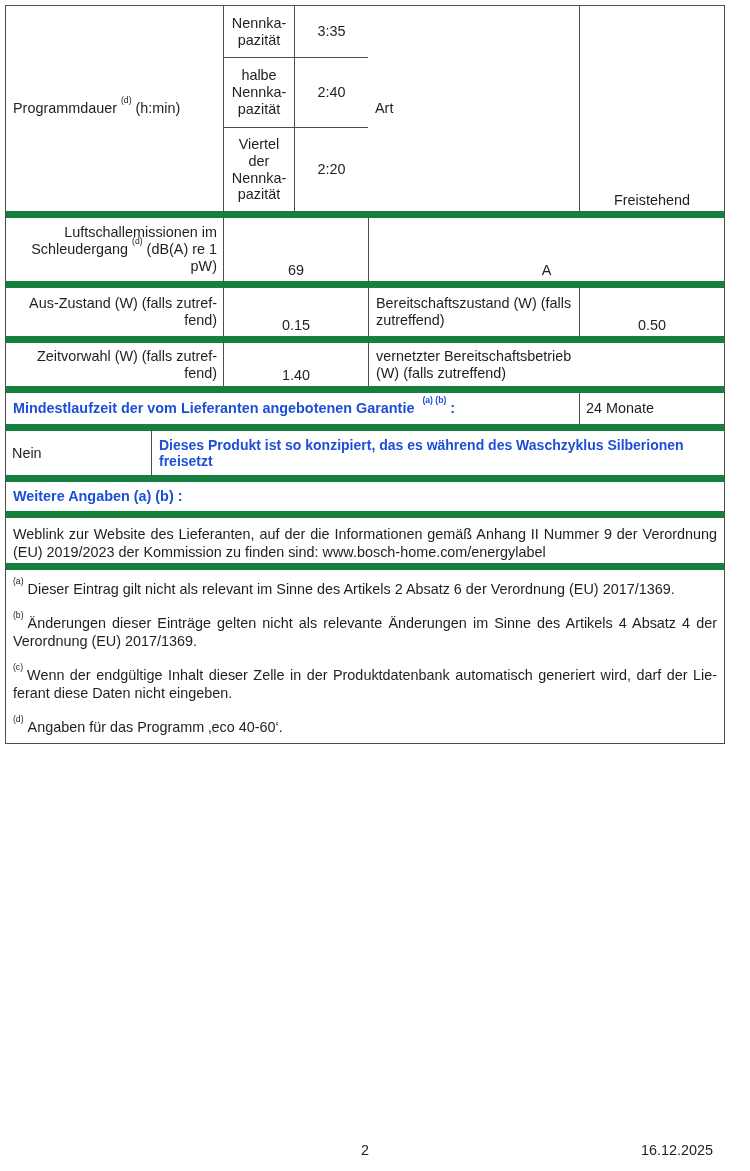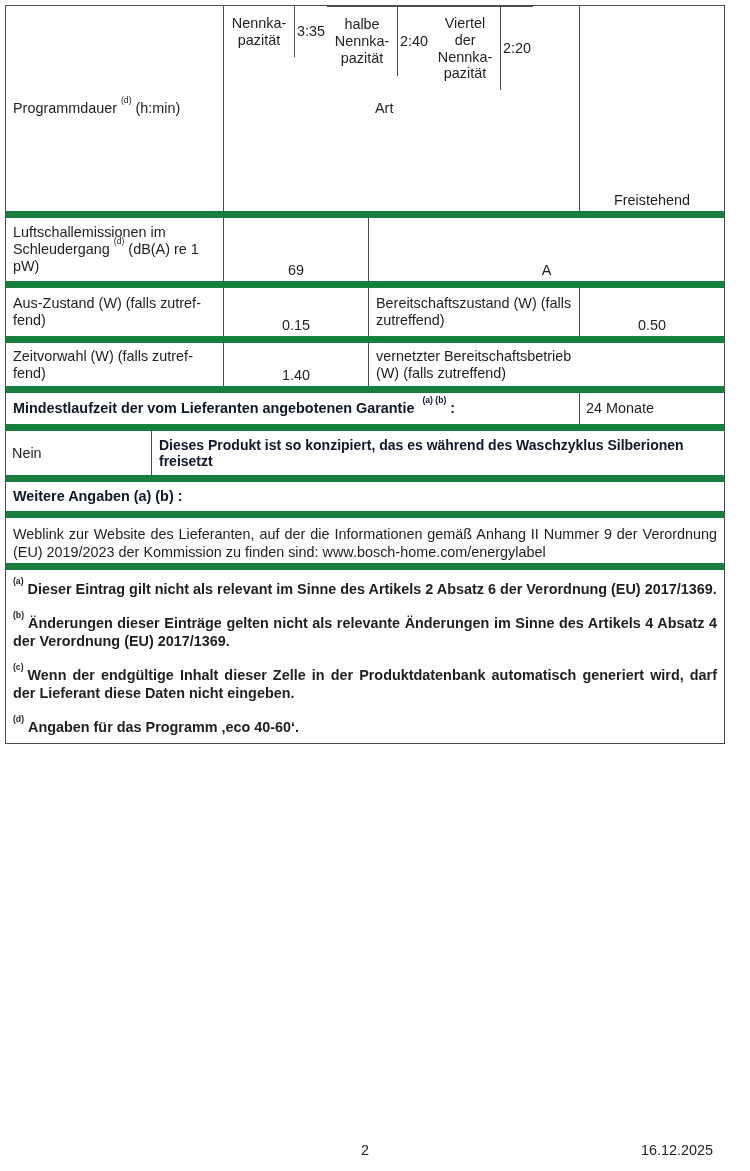--- a/index.html
+++ b/index.html
@@ -14,54 +14,54 @@
     border: 1px solid #4d4d4d; display: flex; flex-direction: column;
     background: #fff;
   }
   .t-row { display: flex; flex-direction: row; flex: 0 0 auto; }
   .t-row + .t-row { border-top: 7px solid #15803d; }
   .cell { flex: 0 0 auto; display: flex; }
   .cell + .cell, .subcell + .subcell { border-left: 1px solid #4d4d4d; }
   .label-cell { align-items: center; text-align: left; padding: 4px 6px 4px 7px; }
   .value-cell { align-items: flex-end; justify-content: center; text-align: center; padding: 2px; }
   .value-left { align-items: center; justify-content: flex-start; text-align: left; padding: 2px 6px; }
-  .w-c1 { width: 217px; }
+  .w-c1 { width: 217px; text-align: right; }
   .w-c2 { width: 145px; }
   .w-c3 { width: 211px; }
   .w-c4 { flex: 1 1 auto; }
   .w-merged { width: 573px; }
-  .subgrid { display: flex; flex-direction: row; width: 145px; flex: 0 0 auto; border-left: 1px solid #4d4d4d; }
+  .subgrid { display: flex; flex-direction: column; width: 145px; flex: 0 0 auto; border-left: 1px solid #4d4d4d; }
   .subrow { display: flex; flex: 0 0 auto; }
   .subrow + .subrow { border-top: 1px solid #4d4d4d; }
   .subcell { display: flex; align-items: center; justify-content: center; text-align: center; padding: 2px; }
   .sub-label { width: 70px; flex: 0 0 auto; }
   .sub-value { flex: 1 1 auto; }
   .h-r1 { height: 205px; }
   .h-s1 { height: 51px; }
   .h-s2 { height: 70px; }
   .h-s3 { height: 84px; }
   .h-r2 { height: 70px; }
   .h-r3 { height: 55px; }
   .h-r4 { height: 50px; }
   .h-r5 { height: 38px; }
   .h-r6 { height: 51px; }
   .h-r7 { height: 36px; }
   .h-r8 { height: 52px; }
   .h-r9 { flex: 1 1 auto; }
   .pre { white-space: pre-line; }
-  .bold { font-weight: 700; color: #0f172a; }
+  .bold { font-weight: 700; color: #1d4ed8; }
   .small-label { font-size: 14px; }
   sup.marker {
     font-size: 0.6em; line-height: 0; position: relative; top: -0.5em;
   }
   sup.gap-left { margin-left: 4px; }
   sup.gap-right { margin-right: 4px; }
   .fullwidth-cell { width: 100%; display: flex; align-items: center; padding: 4px 7px; }
   .text-block-cell { width: 100%; padding: 7px 7px 4px 7px; text-align: justify; line-height: 1.25; }
-  .footnotes-cell { width: 100%; padding: 10px 7px 4px 7px; text-align: justify; line-height: 1.25; font-weight: bold; }
+  .footnotes-cell { width: 100%; padding: 10px 7px 4px 7px; text-align: justify; line-height: 1.25; }
   .footnotes-cell p { margin: 0 0 16px 0; }
   .page-footer { position: absolute; left: 5px; top: 1142px; width: 720px; height: 20px; }
   .footer-page-number { position: absolute; left: 0; width: 100%; text-align: center; }
   .footer-date { position: absolute; right: 12px; top: 0; text-align: center; }
 </style>
 </head>
 <body>
 
 <div class="doc-table">
 

